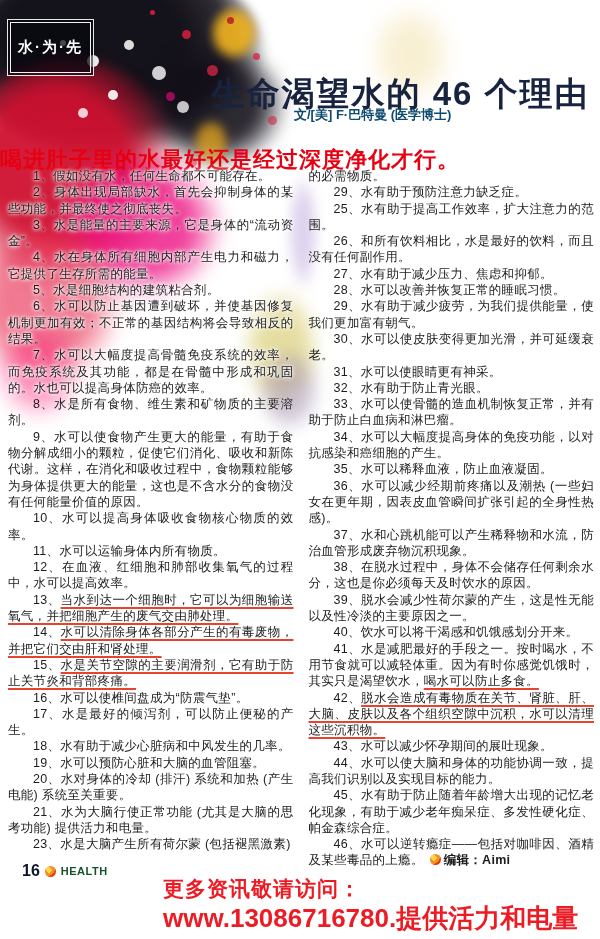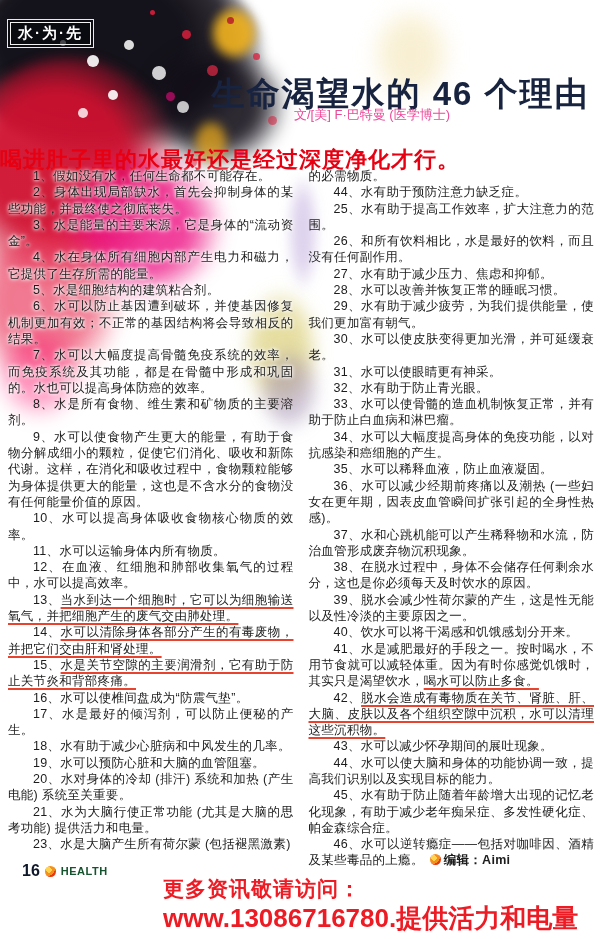--- a/index.html
+++ b/index.html
@@ -36,26 +36,26 @@
     box-shadow:34px 22px 0 2px rgba(216,30,60,.85), 78px 8px 0 1px rgba(180,20,40,.8),
       60px 58px 0 3px rgba(230,40,70,.7), 104px 44px 0 1px rgba(216,30,60,.75),
       18px 84px 0 2px rgba(237,10,127,.6), 120px 108px 0 2px rgba(216,30,60,.55),
       88px 140px 0 1px rgba(237,10,127,.6), 40px 150px 0 2px rgba(230,40,70,.5);}
   .wdots{left:60px;top:40px;width:6px;height:6px;border-radius:50%;background:rgba(255,255,255,.95);
     box-shadow:30px 18px 0 3px rgba(255,255,255,.9), 66px 2px 0 2px rgba(255,255,255,.85),
       96px 30px 0 4px rgba(255,255,255,.8), 50px 52px 0 2px rgba(255,255,255,.9),
       120px 64px 0 3px rgba(255,255,255,.75), 20px 70px 0 2px rgba(255,255,255,.8);}
   
   .logo{position:absolute;left:7px;top:19px;z-index:3;padding:2px;border:1px solid #e9e9e9;background:rgba(8,8,14,.55);}
-  .logo-inner{border:1px solid #f2f2f2;padding:1px 7px;color:#fff;font-weight:bold;
+  .logo-inner{border:1px solid #f2f2f2;padding:15px 7px;color:#fff;font-weight:bold;
     font-size:15px;letter-spacing:2px;background:rgba(8,8,14,.4);}
   .title{position:absolute;left:205px;right:4px;top:50px;z-index:2;text-align:center;
     font-family:Liberation Sans, sans-serif;font-weight:bold;font-size:33px;
     color:#17233f;letter-spacing:2px;white-space:nowrap;}
-  .byline{position:absolute;left:294px;top:106px;z-index:2;font-size:13px;font-weight:normal;color:#ec4899;}
+  .byline{position:absolute;left:294px;top:106px;z-index:2;font-size:13px;font-weight:bold;color:#0c4a6e;}
   .slogan{position:absolute;left:0;right:0;top:136px;z-index:2;text-align:left;
     font-size:22px;font-weight:bold;color:#e60012;letter-spacing:1px;margin-top:9px;}
   
   .content{position:absolute;left:8px;top:168px;width:586px;z-index:2;display:flex;gap:15px;}
   .col{width:calc(50% - 6px);}
   .item{margin:0;font-size:12.5px;line-height:16.3px;color:#1c1c1c;text-align:justify;
     text-indent:2em;letter-spacing:.3px;word-break:break-all;}
   .item.ni{text-indent:0;}
   .item.glow{text-shadow:0 0 3px #fff,0 0 4px #fff,0 0 6px rgba(255,255,255,.9);}
   .u{text-decoration:underline;text-decoration-color:#e8432e;text-decoration-thickness:1.5px;
@@ -121,21 +121,21 @@
         <p class="item"><span>16、水可以使椎间盘成为“防震气垫”。</span></p>
         <p class="item"><span>17、水是最好的倾泻剂，可以防止便秘的产生。</span></p>
         <p class="item"><span>18、水有助于减少心脏病和中风发生的几率。</span></p>
         <p class="item"><span>19、水可以预防心脏和大脑的血管阻塞。</span></p>
         <p class="item"><span>20、水对身体的冷却 (排汗) 系统和加热 (产生电能) 系统至关重要。</span></p>
         <p class="item"><span>21、水为大脑行使正常功能 (尤其是大脑的思考功能) 提供活力和电量。</span></p>
         <p class="item"><span>23、水是大脑产生所有荷尔蒙 (包括褪黑激素)</span></p>
       </div>
     <div class="col">
         <p class="item ni"><span>的必需物质。</span></p>
-        <p class="item"><span>44、水有助于预防注意力缺乏症。</span></p>
+        <p class="item"><span>29、水有助于预防注意力缺乏症。</span></p>
         <p class="item"><span>25、水有助于提高工作效率，扩大注意力的范围。</span></p>
         <p class="item"><span>26、和所有饮料相比，水是最好的饮料，而且没有任何副作用。</span></p>
         <p class="item"><span>27、水有助于减少压力、焦虑和抑郁。</span></p>
         <p class="item"><span>28、水可以改善并恢复正常的睡眠习惯。</span></p>
         <p class="item"><span>29、水有助于减少疲劳，为我们提供能量，使我们更加富有朝气。</span></p>
         <p class="item"><span>30、水可以使皮肤变得更加光滑，并可延缓衰老。</span></p>
         <p class="item"><span>31、水可以使眼睛更有神采。</span></p>
         <p class="item"><span>32、水有助于防止青光眼。</span></p>
         <p class="item"><span>33、水可以使骨髓的造血机制恢复正常，并有助于防止白血病和淋巴瘤。</span></p>
         <p class="item"><span>34、水可以大幅度提高身体的免疫功能，以对抗感染和癌细胞的产生。</span></p>

